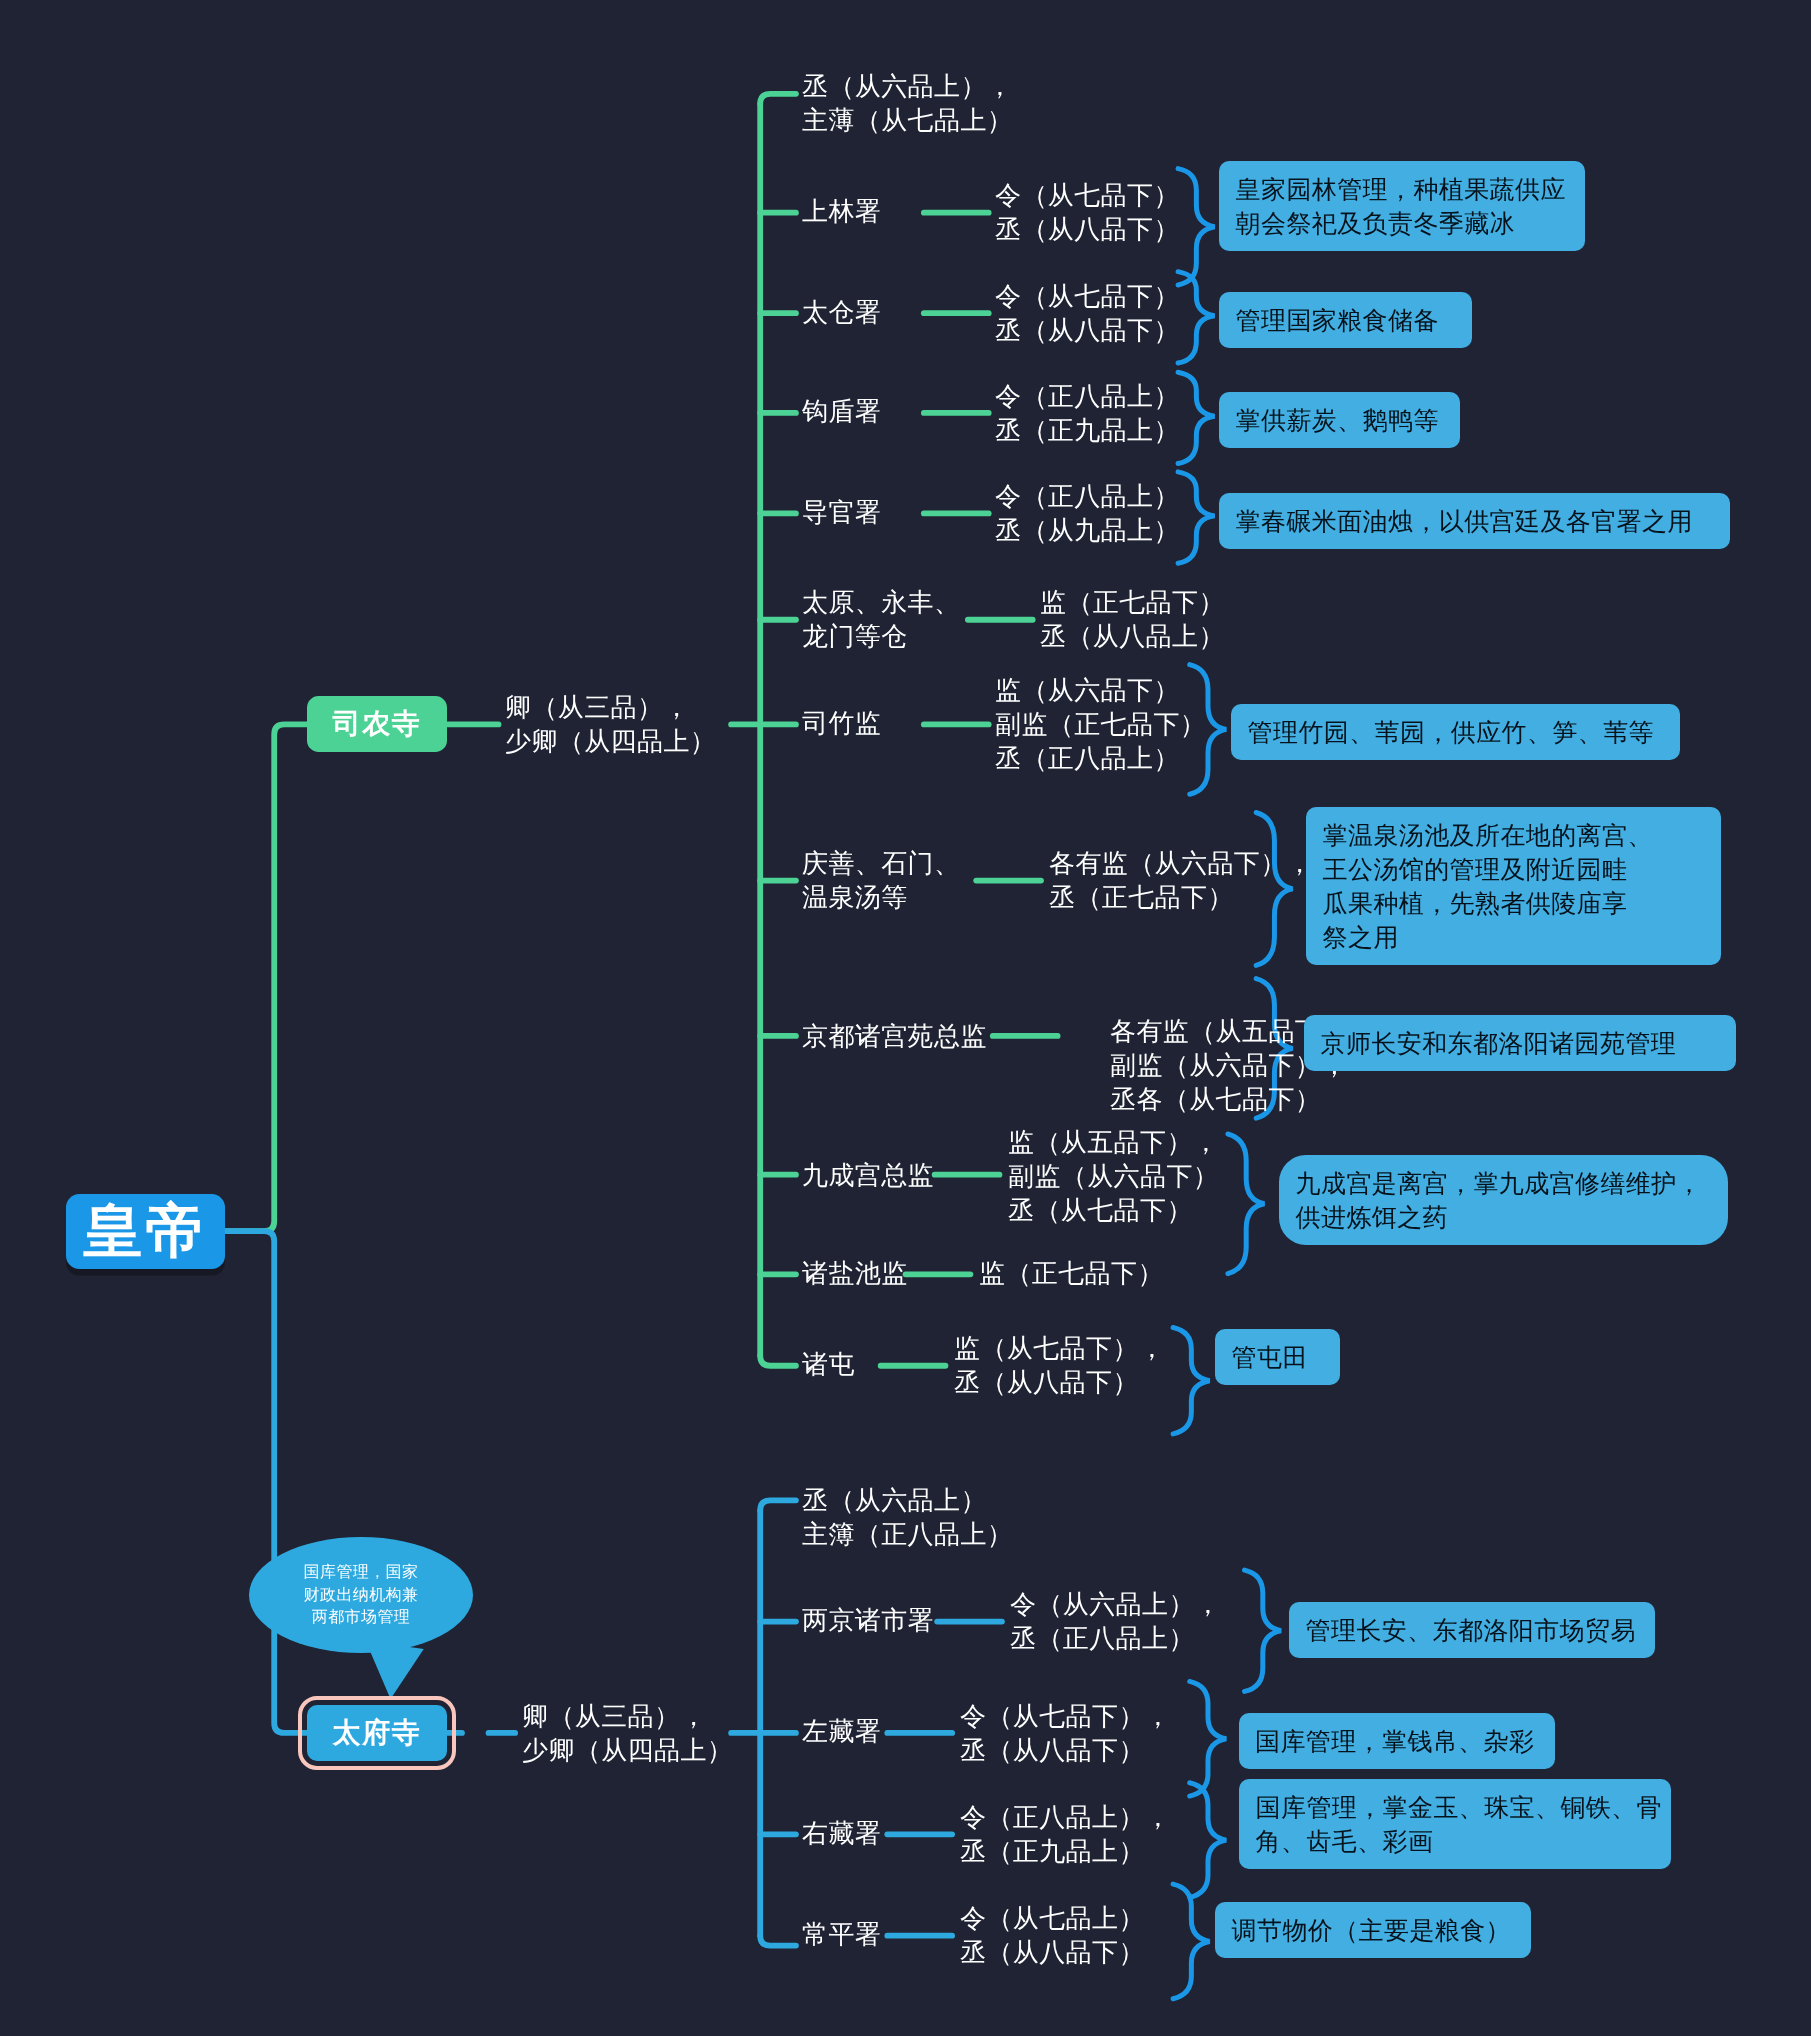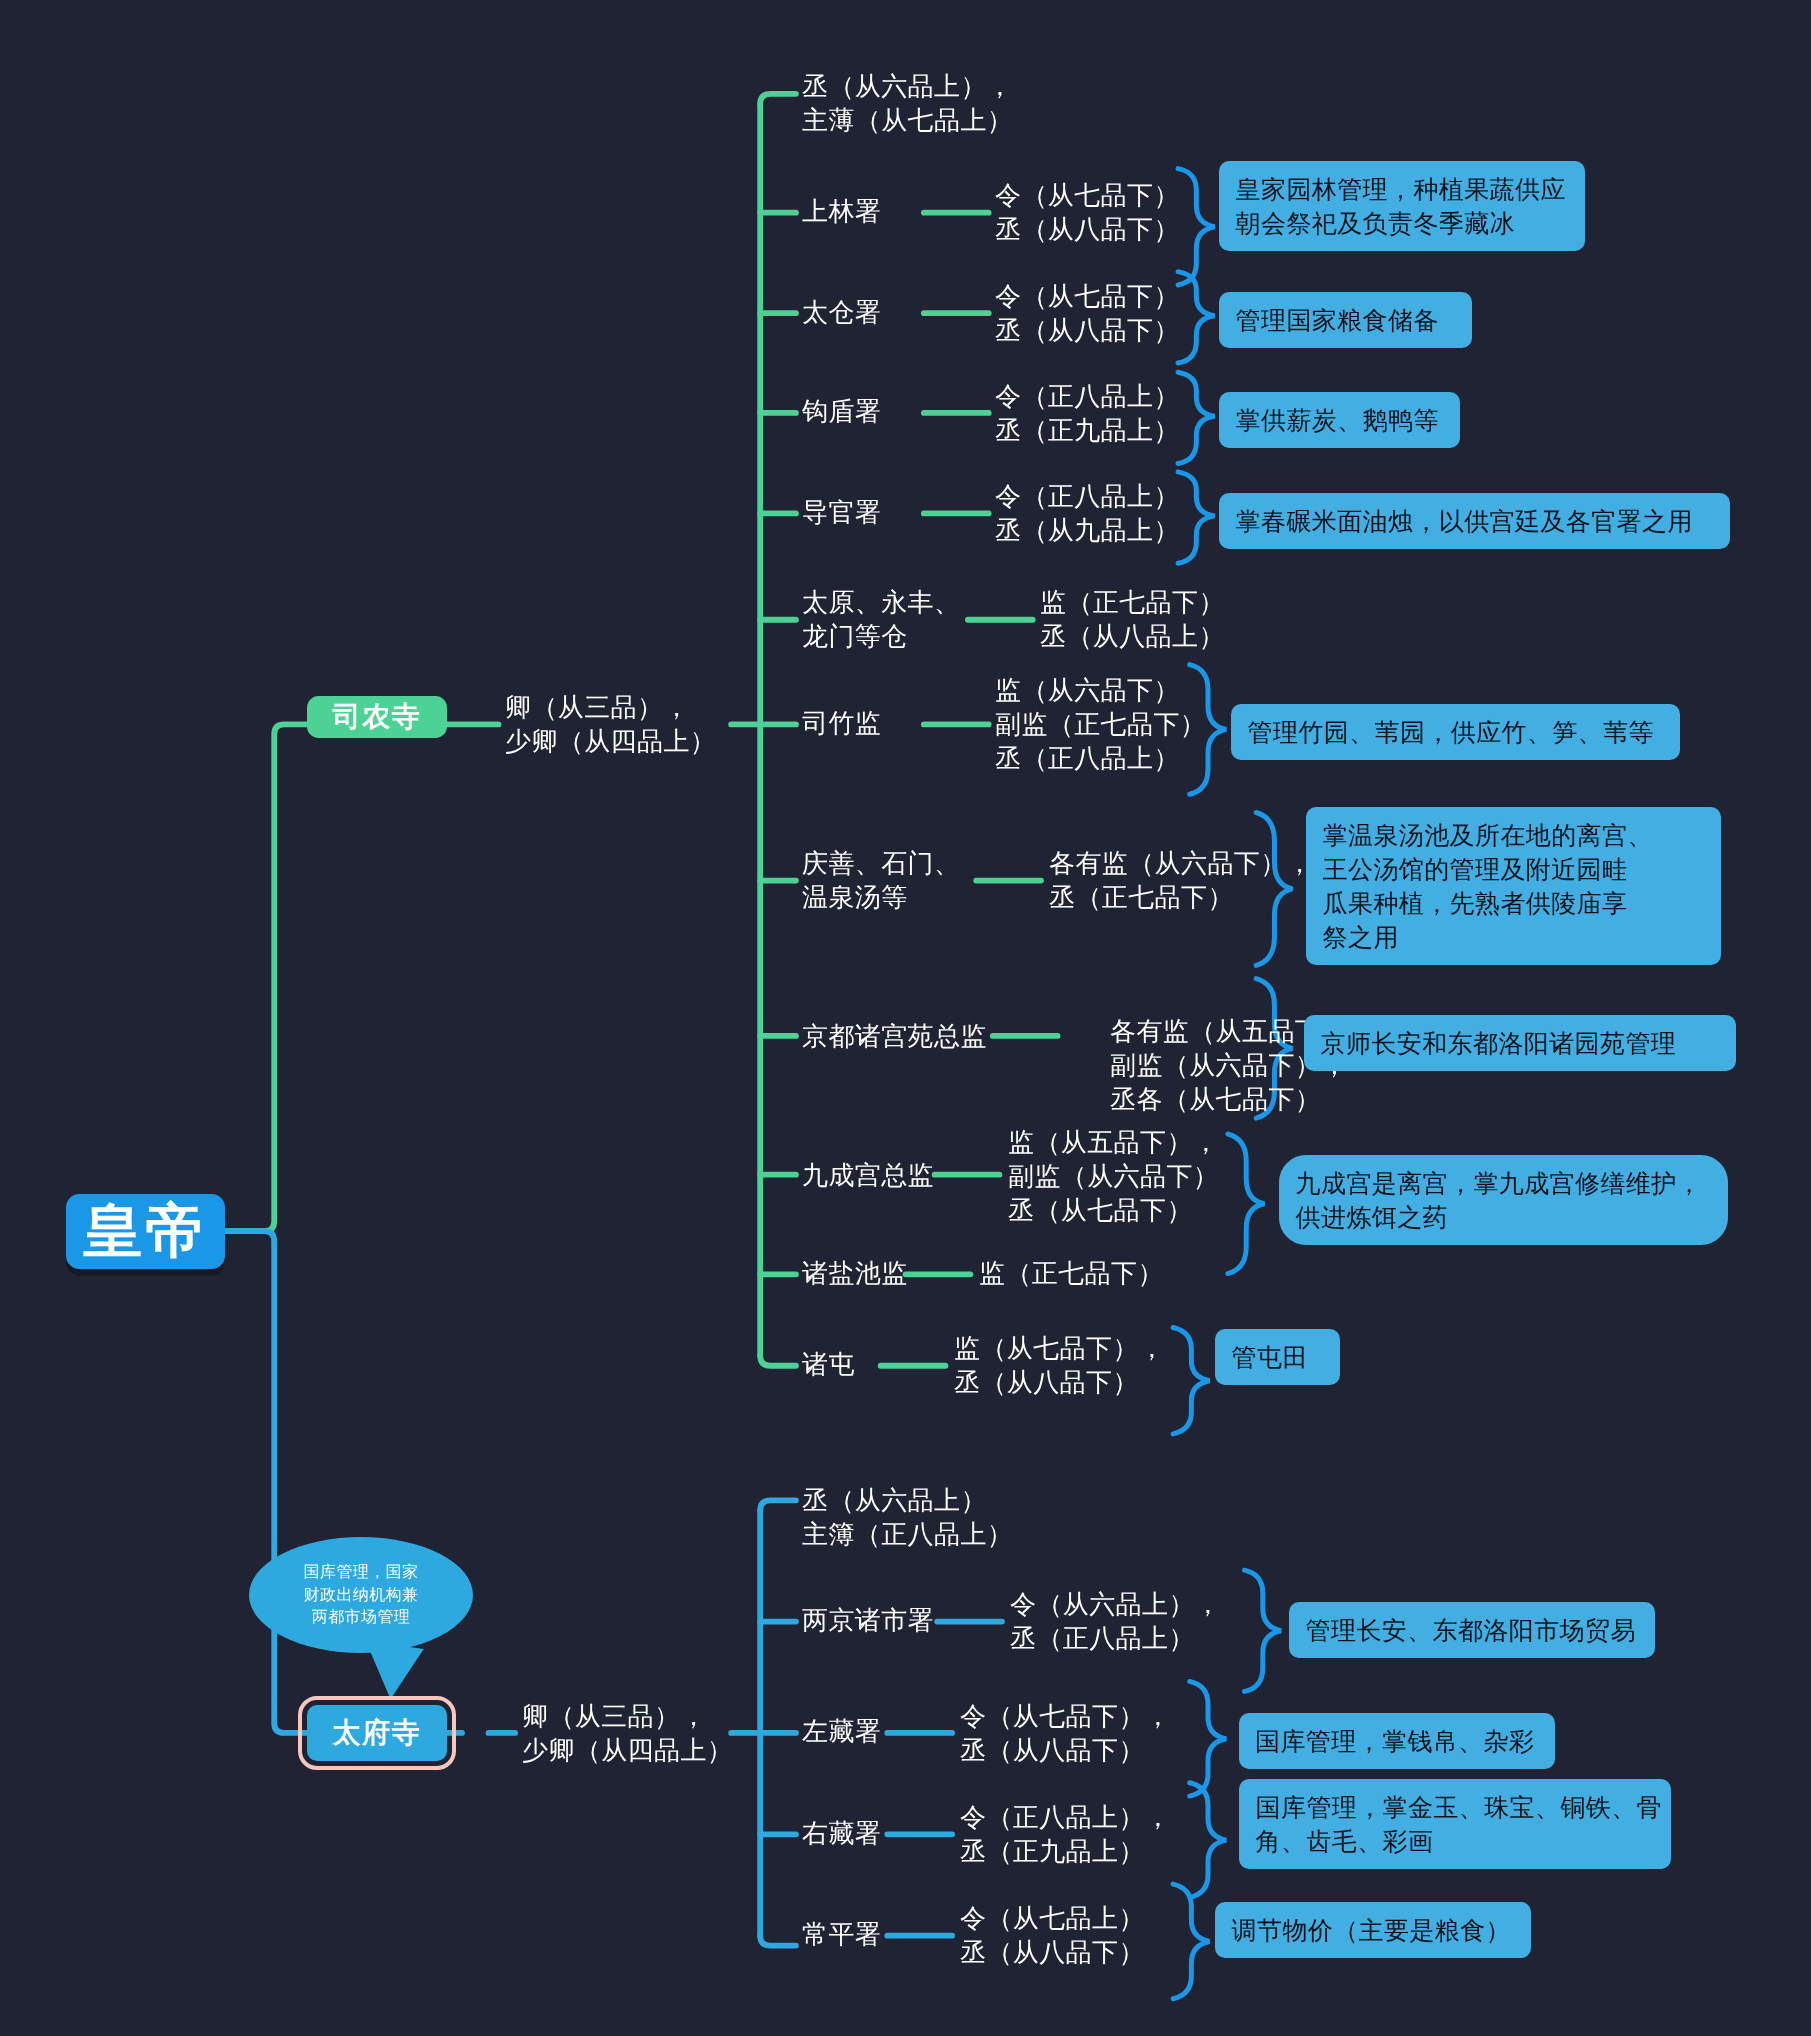--- a/index.html
+++ b/index.html
@@ -150,21 +150,21 @@
     <path d="M1498 1890 q22 5 22 28 v18 q0 23 22 27 q-22 4 -22 27 v18 q0 23 -22 28" stroke="#1B97E8" stroke-width="6" fill="none" stroke-linecap="round"></path>
     <path d="M1432 2024 q22 5 22 27 v16 q0 22 22 26 q-22 4 -22 26 v16 q0 22 -22 27" stroke="#1B97E8" stroke-width="6" fill="none" stroke-linecap="round"></path>
     <path d="M1432 2146 q22 5 22 27 v16 q0 22 22 26 q-22 4 -22 26 v16 q0 22 -22 27" stroke="#1B97E8" stroke-width="6" fill="none" stroke-linecap="round"></path>
     <path d="M1412 2268 q22 5 22 27 v16 q0 22 22 26 q-22 4 -22 26 v16 q0 22 -22 27" stroke="#1B97E8" stroke-width="6" fill="none" stroke-linecap="round"></path>
 
     <path d="M440 1975 L470 2045 L510 1985 Z" fill="#2EA9E0"></path>
   </svg>
 
   <div class="root-node" style="left:66px;top:1194px;width:159px;height:75px;">皇帝</div>
 
-  <div class="branch-node green" style="left:307px;top:696px;width:140px;height:42px;">司农寺</div>
+  <div class="branch-node green" style="left:307px;top:696px;width:140px;height:56px;">司农寺</div>
 
   <div class="lbl" style="left:505px;top:691px;">卿（从三品），
 少卿（从四品上）</div>
 
   <div class="lbl" style="left:802px;top:70px;">丞（从六品上），
 主薄（从七品上）</div>
 
   <div class="lbl" style="left:802px;top:195px;">上林署</div>
   <div class="lbl" style="left:995px;top:179px;">令（从七品下）
 丞（从八品下）</div>

